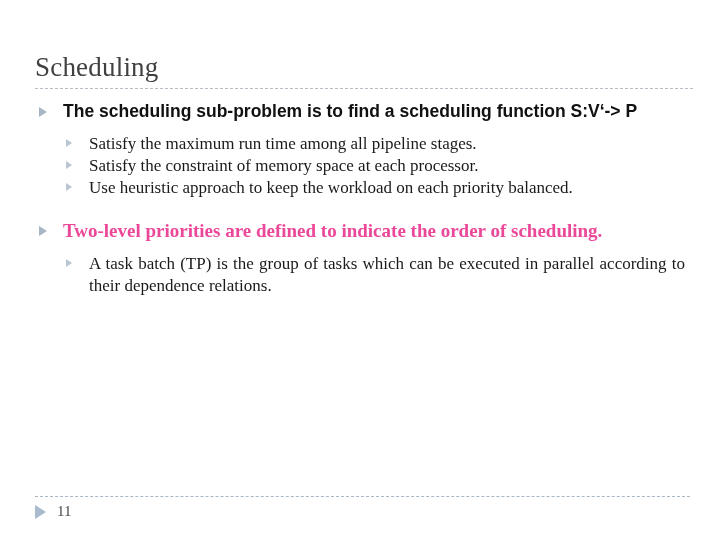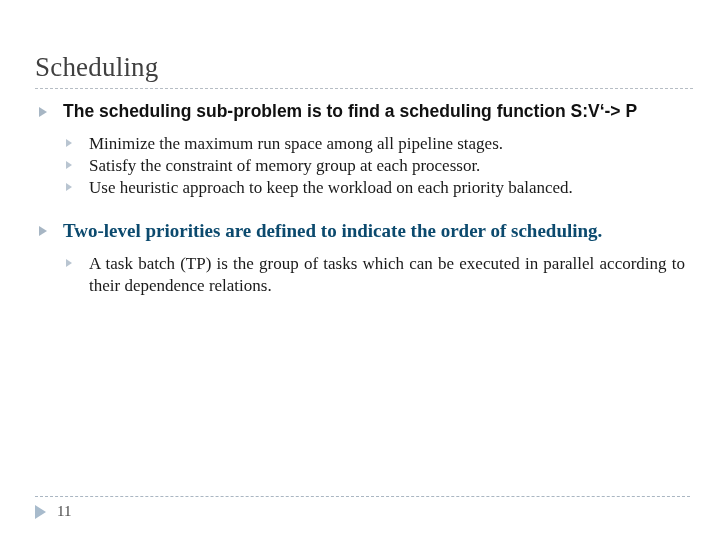--- a/index.html
+++ b/index.html
@@ -77,21 +77,21 @@
     font-size: 17.5px;
     line-height: 23px;
     color: #111111;
     text-align: justify;
     text-justify: inter-word;
   }
   .lvl1-text-serif {
     font-family: "Liberation Serif", "DejaVu Serif", serif;
     font-size: 19px;
     line-height: 24px;
-    color: #0c4a6e;
+    color: #ec4899;
     text-align: justify;
     text-justify: inter-word;
   }
 
   
   .lvl2-list {
     margin: 0;
     padding: 0;
     list-style: none;
   }
@@ -167,25 +167,25 @@
     <div class="lvl1">
       <span class="marker"></span>
       <div class="lvl1-text-sans">The scheduling sub-problem is to find a scheduling function S:V‘-&gt; P</div>
     </div>
 
     <div class="gap-small"></div>
 
     <ul class="lvl2-list">
       <li class="lvl2">
         <span class="marker2"></span>
-        <span>Minimize the maximum run space among all pipeline stages.</span>
+        <span>Satisfy the maximum run time among all pipeline stages.</span>
       </li>
       <li class="lvl2">
         <span class="marker2"></span>
-        <span>Satisfy the constraint of memory group at each processor.</span>
+        <span>Satisfy the constraint of memory space at each processor.</span>
       </li>
       <li class="lvl2">
         <span class="marker2"></span>
         <span>Use heuristic approach to keep the workload on each priority balanced.</span>
       </li>
     </ul>
 
     <div class="gap-after-sub"></div>
 
     <div class="lvl1">

